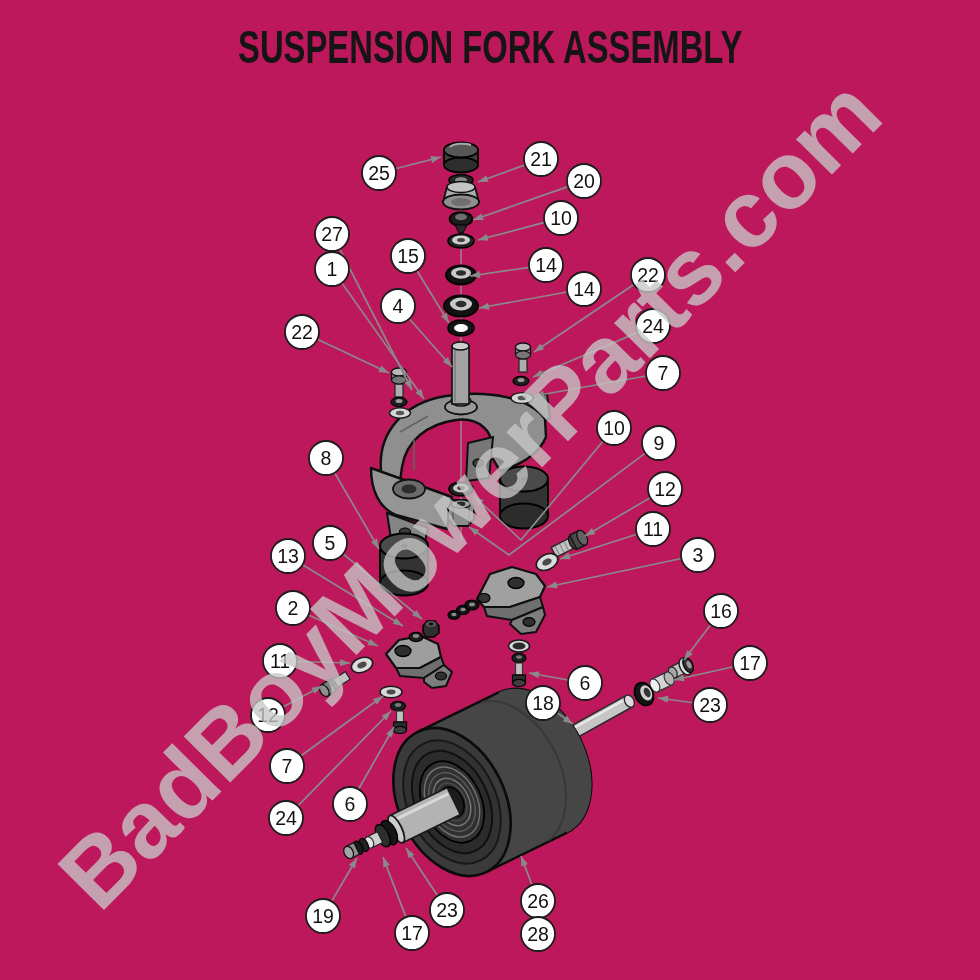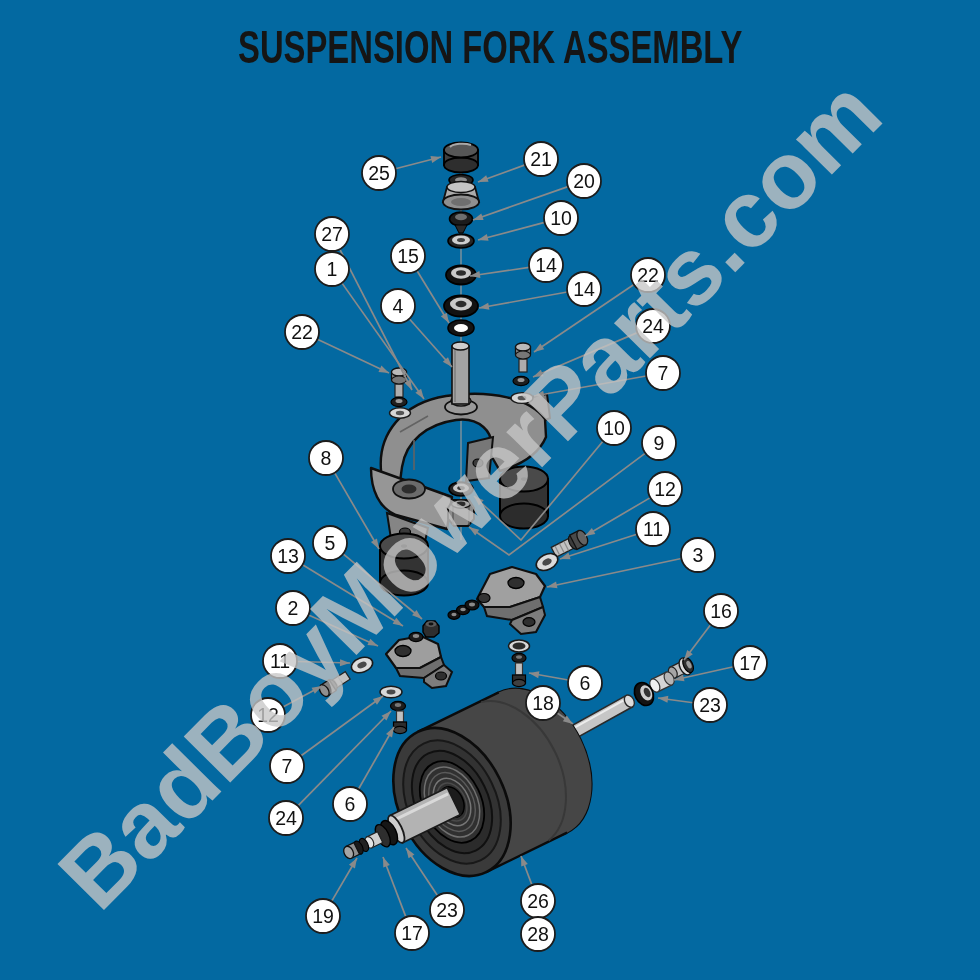--- a/index.html
+++ b/index.html
@@ -1,16 +1,16 @@
 <!DOCTYPE html>
 <html><head>
 <meta charset="utf-8">
 <style>
   html,body{margin:0;padding:0;background:#ffffff;}
-  #stage{position:relative;width:980px;height:980px;background:#0369a1;overflow:hidden;
+  #stage{position:relative;width:980px;height:980px;background:#be185d;overflow:hidden;
          font-family:"Liberation Sans",sans-serif;}
   #page-title{position:absolute;top:24px;left:0;width:100%;text-align:center;
               font-size:41px;font-weight:700;color:#151515;letter-spacing:0px;white-space:nowrap;}
   #page-title span{display:inline-block;transform:scale(.80,1.12);transform-origin:center;}
   #diagram-svg{position:absolute;left:0;top:0;}
   #watermark{position:absolute;left:0;top:0;white-space:nowrap;font-weight:700;
              pointer-events:none;line-height:1;}
   .axis{stroke:#9a9a9a;stroke-width:1.2;}
   text.balloon-num{font-family:"Liberation Sans",sans-serif;}
 </style>

